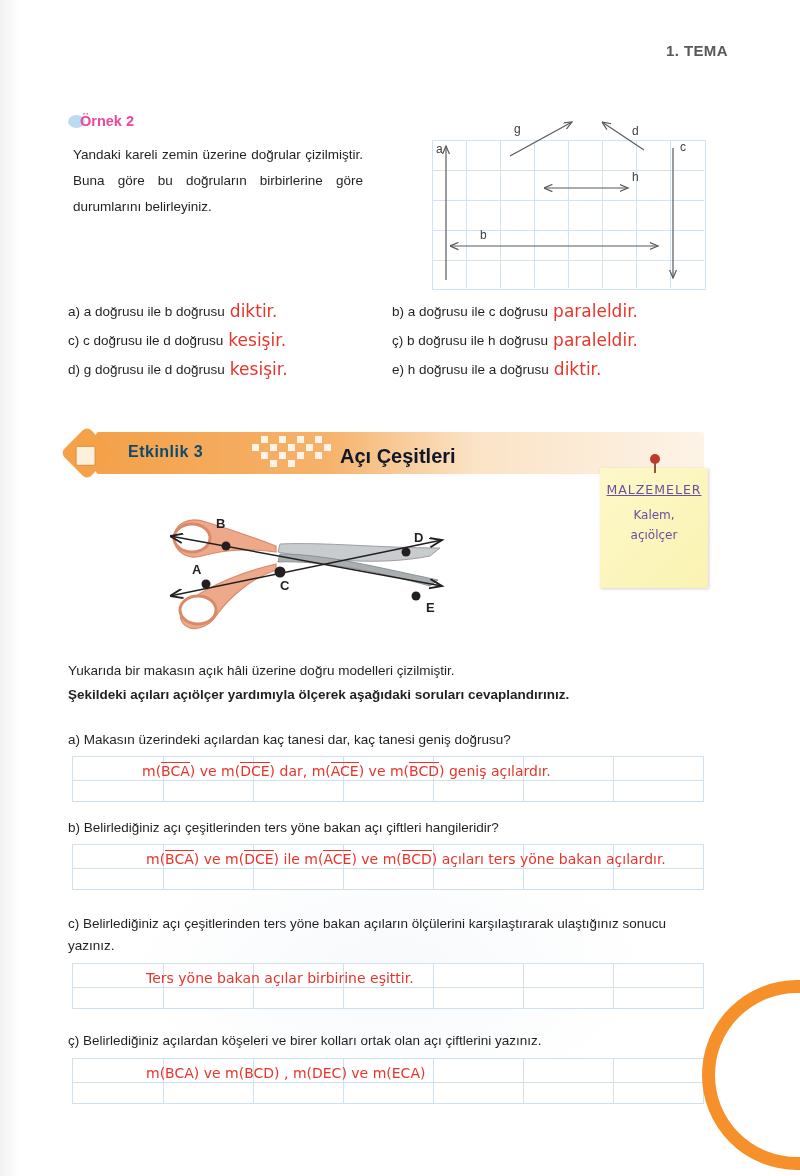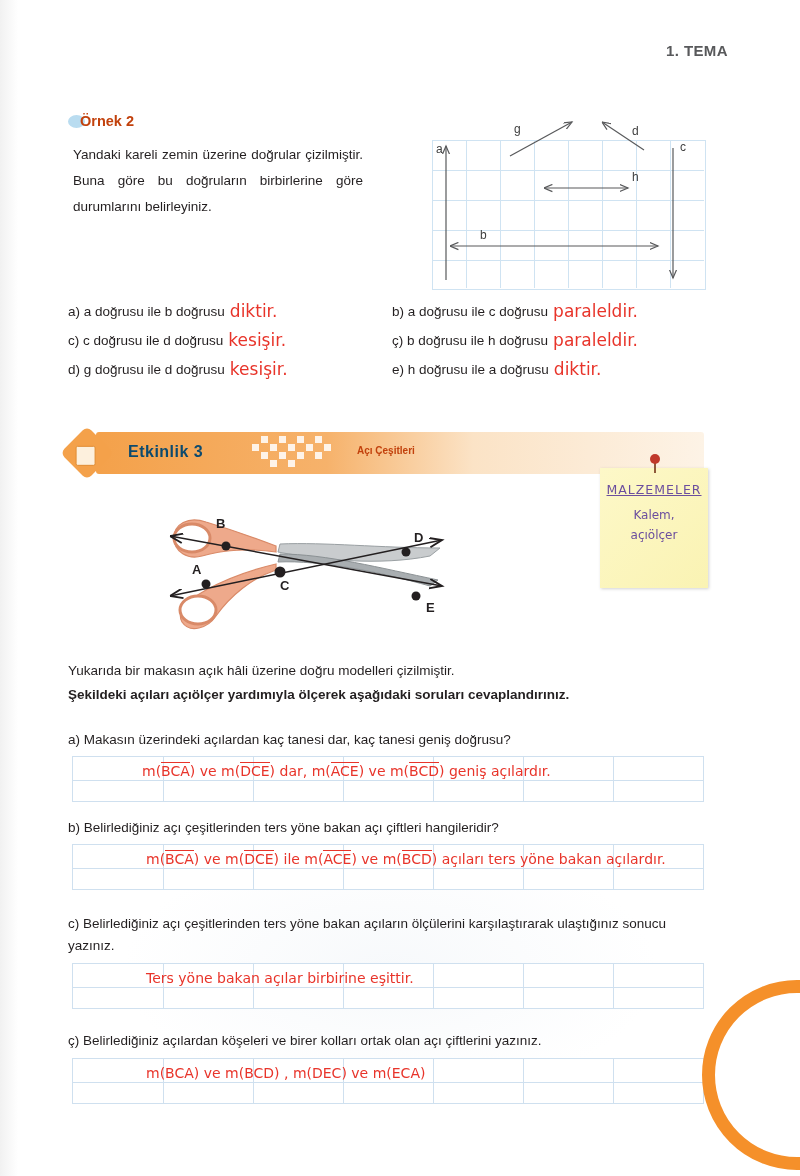--- a/index.html
+++ b/index.html
@@ -40,21 +40,21 @@
     width: 17px;
     height: 13px;
     border-radius: 50% 50% 50% 50%;
     background: #b9dcf0;
     display: inline-block;
     margin-right: -9px;
   }
   .ornek-label {
     font-size: 14.5px;
     font-weight: bold;
-    color: #c2410c;
+    color: #ec4899;
     position: relative;
     z-index: 2;
   }
   .ornek-text {
     position: absolute;
     left: 73px;
     top: 142px;
     width: 290px;
     font-size: 13.5px;
     line-height: 26px;
@@ -145,24 +145,24 @@
   .etk-label {
     position: absolute;
     left: 60px; top: 11px;
     font-size: 16px;
     font-weight: bold;
     color: #0c4a6e;
     letter-spacing: 0.5px;
   }
   .etk-title {
     position: absolute;
-    left: 289px; top: 13px;
-    font-size: 10px;
+    left: 272px; top: 13px;
+    font-size: 20px;
     font-weight: bold;
-    color: #c2410c;
+    color: #0f172a;
   }
   .etk-checks {
     position: absolute;
     left: 184px; top: 4px;
     width: 84px; height: 34px;
   }
   .etk-checks i {
     position: absolute;
     width: 7px; height: 7px;
     background: #ffffff;

